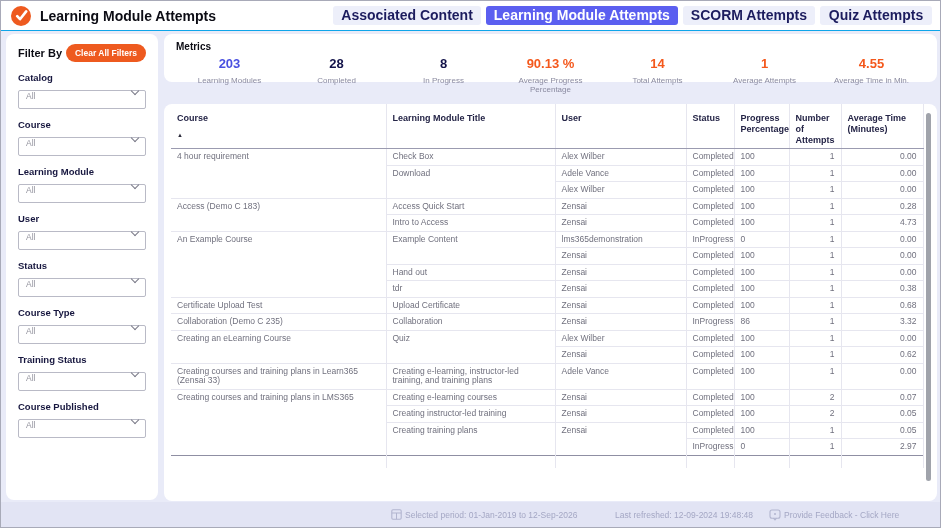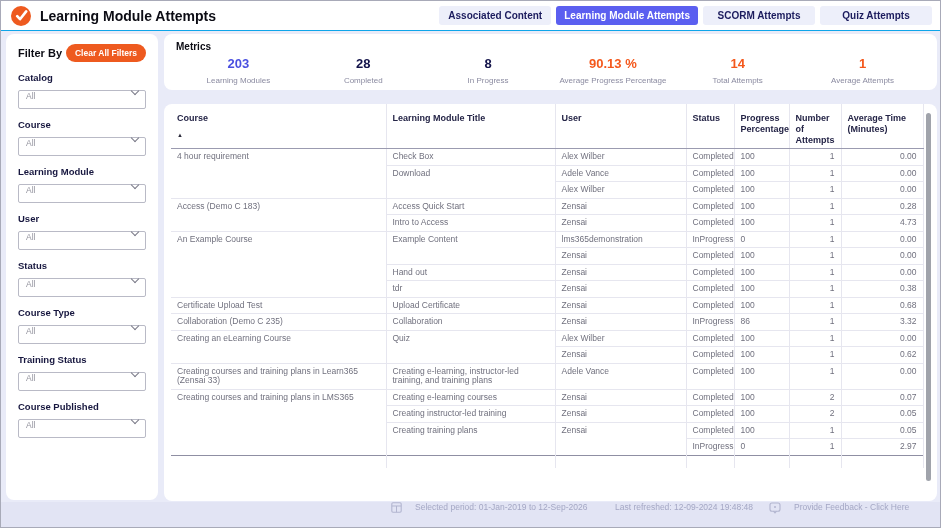--- a/index.html
+++ b/index.html
@@ -8,40 +8,40 @@
     background:#e9ebf8; box-sizing:border-box; border:1px solid #a8aab8;
     font-family:"Liberation Sans", sans-serif;
   }
   
   .topbar { position:absolute; left:0; top:0; width:100%; height:30px; background:#fff;
             display:flex; align-items:center; border-bottom:1px solid #0ea5e9; box-sizing:border-box; }
   .logo { width:20px; height:20px; border-radius:50%; background:#ee5a1f; margin-left:10px;
           display:flex; align-items:center; justify-content:center; flex:none; }
   .title { font-size:14px; font-weight:bold; color:#0c0c14; margin-left:9px; white-space:nowrap; }
   .tabs { margin-left:auto; margin-right:8px; display:flex; gap:5px; }
-  .tab { min-width:112px; height:19px; line-height:19px; text-align:center; font-size:10px; font-weight:bold;
+  .tab { min-width:112px; height:19px; line-height:19px; text-align:center; font-size:14px; font-weight:bold;
          color:#1c1c5e; background:#edeffa; border-radius:3px; padding:0 8px; box-sizing:border-box;
          cursor:pointer; white-space:nowrap; }
   .tab.active { background:#5b5ff0; color:#fff; }
   
   .sidebar { position:absolute; left:5px; top:33px; width:152px; height:466px; background:#fff;
              border-radius:8px; box-sizing:border-box; padding:10px 12px; }
   .sidebar-head { display:flex; align-items:center; justify-content:space-between; }
   .filter-by { font-size:11px; font-weight:bold; color:#0c0c14; }
   .clear-btn { background:#ee5a1f; color:#fff; font-size:8.5px; font-weight:bold; border:none;
                border-radius:9px; padding:4px 9px; cursor:pointer; font-family:inherit; }
   .fgroup { margin-top:10px; }
   .flabel { font-size:9.5px; font-weight:bold; color:#17173f; margin-bottom:7px; }
   .fselect { height:17px; border:1px solid #b9bac6; border-radius:2px; background:#fff;
              display:flex; align-items:flex-start; justify-content:space-between; padding:0 7px; cursor:pointer; }
   .fvalue { font-size:8.5px; color:#94949f; }
   .chev { width:5px; height:5px; border-right:1px solid #7a7a88; border-bottom:1px solid #7a7a88;
           transform:rotate(45deg); margin-top:-3px; flex:none; }
   
-  .metrics { position:absolute; left:163px; top:33px; width:773px; height:56px; background:#fff;
+  .metrics { position:absolute; left:163px; top:33px; width:773px; height:48px; background:#fff;
              border-radius:8px; box-sizing:border-box; padding:7px 12px 0; }
   .metrics-title { font-size:10px; font-weight:bold; color:#0c0c14; }
   .metrics-row { display:flex; margin-top:4px; }
   .metric { flex:1; text-align:center; }
   .metric-value { font-size:13px; font-weight:bold; }
   .metric-label { font-size:8px; color:#8a8aa0; margin-top:5px; }
   
   .tablecard { position:absolute; left:163px; top:103px; width:773px; height:397px; background:#fff;
                border-radius:8px; overflow:hidden; box-sizing:border-box; padding-left:7px; }
   table { border-collapse:collapse; table-layout:fixed; width:752px; }
@@ -56,21 +56,21 @@
        border-right:1px solid #e6e6ef; border-top:1px solid #e6e6ef; overflow:hidden; }
   td.right { text-align:right; }
   td.cont { border-top:none; }
   tbody tr:first-child td { border-top:none; }
   tr.total-sep td { border-top:1px solid #8f8fa3; height:12px; padding:0 6px; }
   .vthumb { position:absolute; right:6px; top:9px; width:5px; height:368px; background:#a0a3ab;
             border-radius:3px; cursor:pointer; }
   
   .footer { position:absolute; left:0; bottom:0; width:100%; height:25px; background:#e2e4f4;
             font-size:8.5px; color:#a4a7c4; }
-  .fitem { position:absolute; top:0; height:25px; display:flex; gap:13px; white-space:nowrap; }
+  .fitem { position:absolute; top:0; height:25px; display:flex; align-items:center; gap:3px; white-space:nowrap; }
   .f-period { left:390px; } .f-refresh { left:614px; } .f-feedback { left:768px; cursor:pointer; }
   .ficon { flex:none; display:flex; }
 </style>
 </head>
 <body>
 
 <div class="topbar">
   <div class="logo">
     <svg width="13" height="13" viewBox="0 0 13 13">
       <path d="M2.2 7.2 L5.0 10.2 L11.2 2.4" fill="none" stroke="#ffffff" stroke-width="2.6" stroke-linecap="round" stroke-linejoin="round"></path>
@@ -169,20 +169,24 @@
         <div class="metric-value" style="color: rgb(244, 88, 28);">90.13 %</div>
         <div class="metric-label">Average Progress Percentage</div>
       </div>
       <div class="metric">
         <div class="metric-value" style="color: rgb(244, 88, 28);">14</div>
         <div class="metric-label">Total Attempts</div>
       </div>
       <div class="metric">
         <div class="metric-value" style="color: rgb(244, 88, 28);">1</div>
         <div class="metric-label">Average Attempts</div>
+      </div>
+      <div class="metric">
+        <div class="metric-value" style="color: rgb(244, 88, 28);">4.55</div>
+        <div class="metric-label">Average Time in Min.</div>
       </div>
     </div>
 </div>
 
 <div class="tablecard">
   <table>
     <colgroup>
       <col class="c0">
         <col class="c1">
         <col class="c2">

